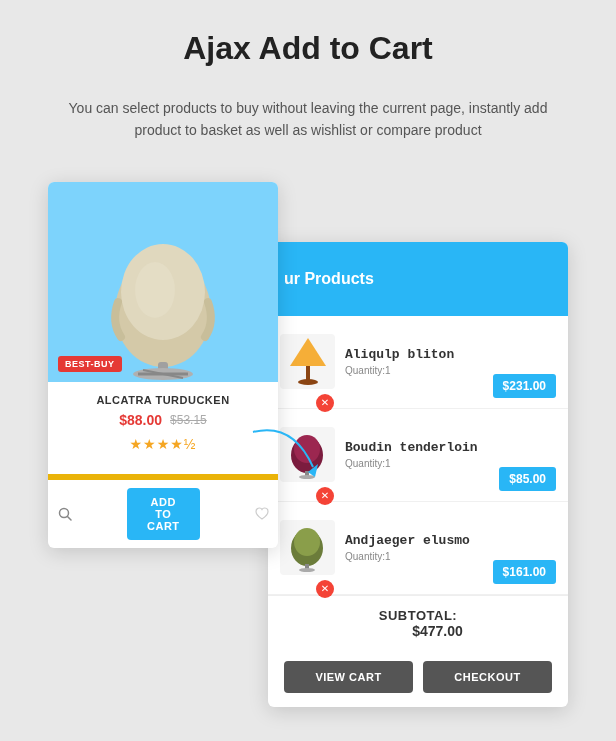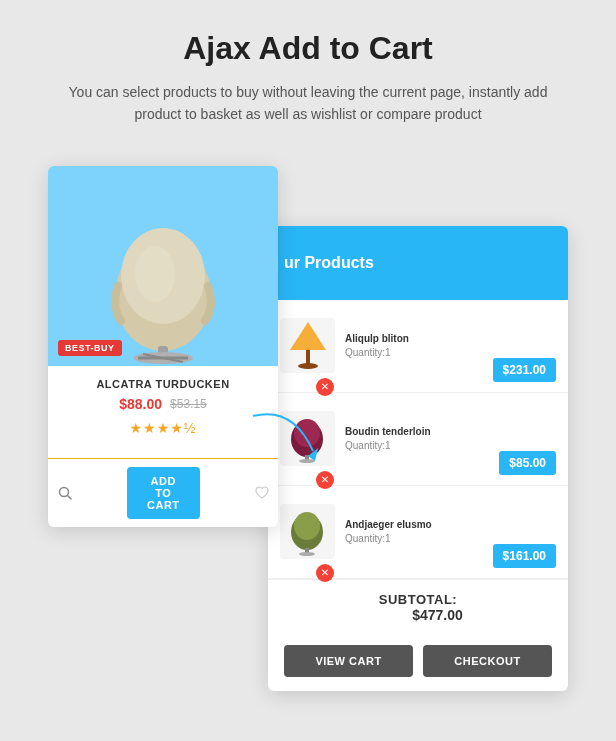--- a/index.html
+++ b/index.html
@@ -12,21 +12,21 @@
       flex-direction: column;
       align-items: center;
       padding: 30px 20px;
     }
 
     .page-title {
       font-size: 32px;
       font-weight: 900;
       color: #222;
       text-align: center;
-      margin-bottom: 14px;
+      margin-bottom: 30px;
     }
 
     .page-subtitle {
       font-size: 14px;
       color: #555;
       text-align: center;
       line-height: 1.6;
       max-width: 480px;
       margin-bottom: 40px;
     }
@@ -116,21 +116,21 @@
       font-size: 14px;
       margin-bottom: 10px;
       letter-spacing: 1px;
     }
 
     .product-actions {
       display: flex;
       align-items: center;
       justify-content: space-between;
       padding: 8px 10px;
-      border-top: 1px solid #eab308;
+      border-top: 6px solid #eab308;
       gap: 47px;
     }
 
     .action-icon {
       width: 24px;
       height: 24px;
       display: flex;
       align-items: center;
       justify-content: center;
       color: #888;
@@ -207,24 +207,25 @@
       flex-shrink: 0;
       overflow: hidden;
     }
 
     .cart-item-details {
       flex: 1;
       margin-left: 10px;
     }
 
     .cart-item-name {
-      font-size: 10px;
+      font-size: 13px;
       font-weight: 700;
       color: #333;
       margin-bottom: 3px;
+      font-family: Liberation Mono, monospace;
     }
 
     .cart-item-qty {
       font-size: 10px;
       color: #888;
     }
 
     .cart-item-price {
       background: #29b6f6;
       color: #fff;

